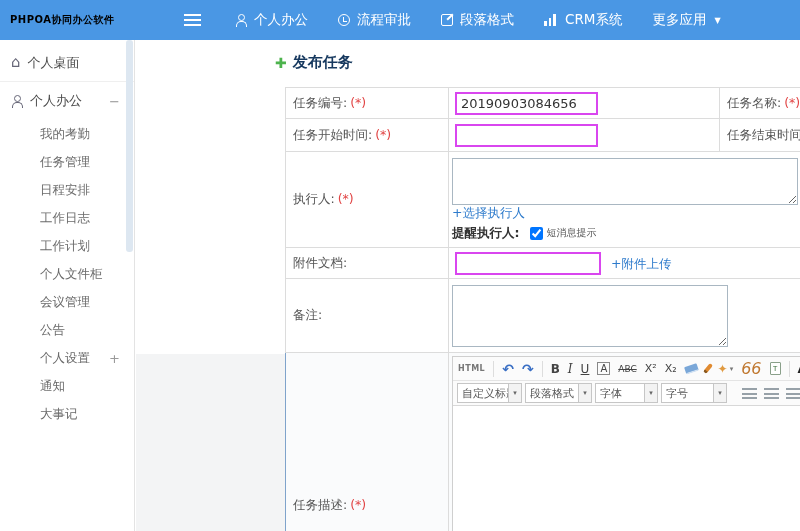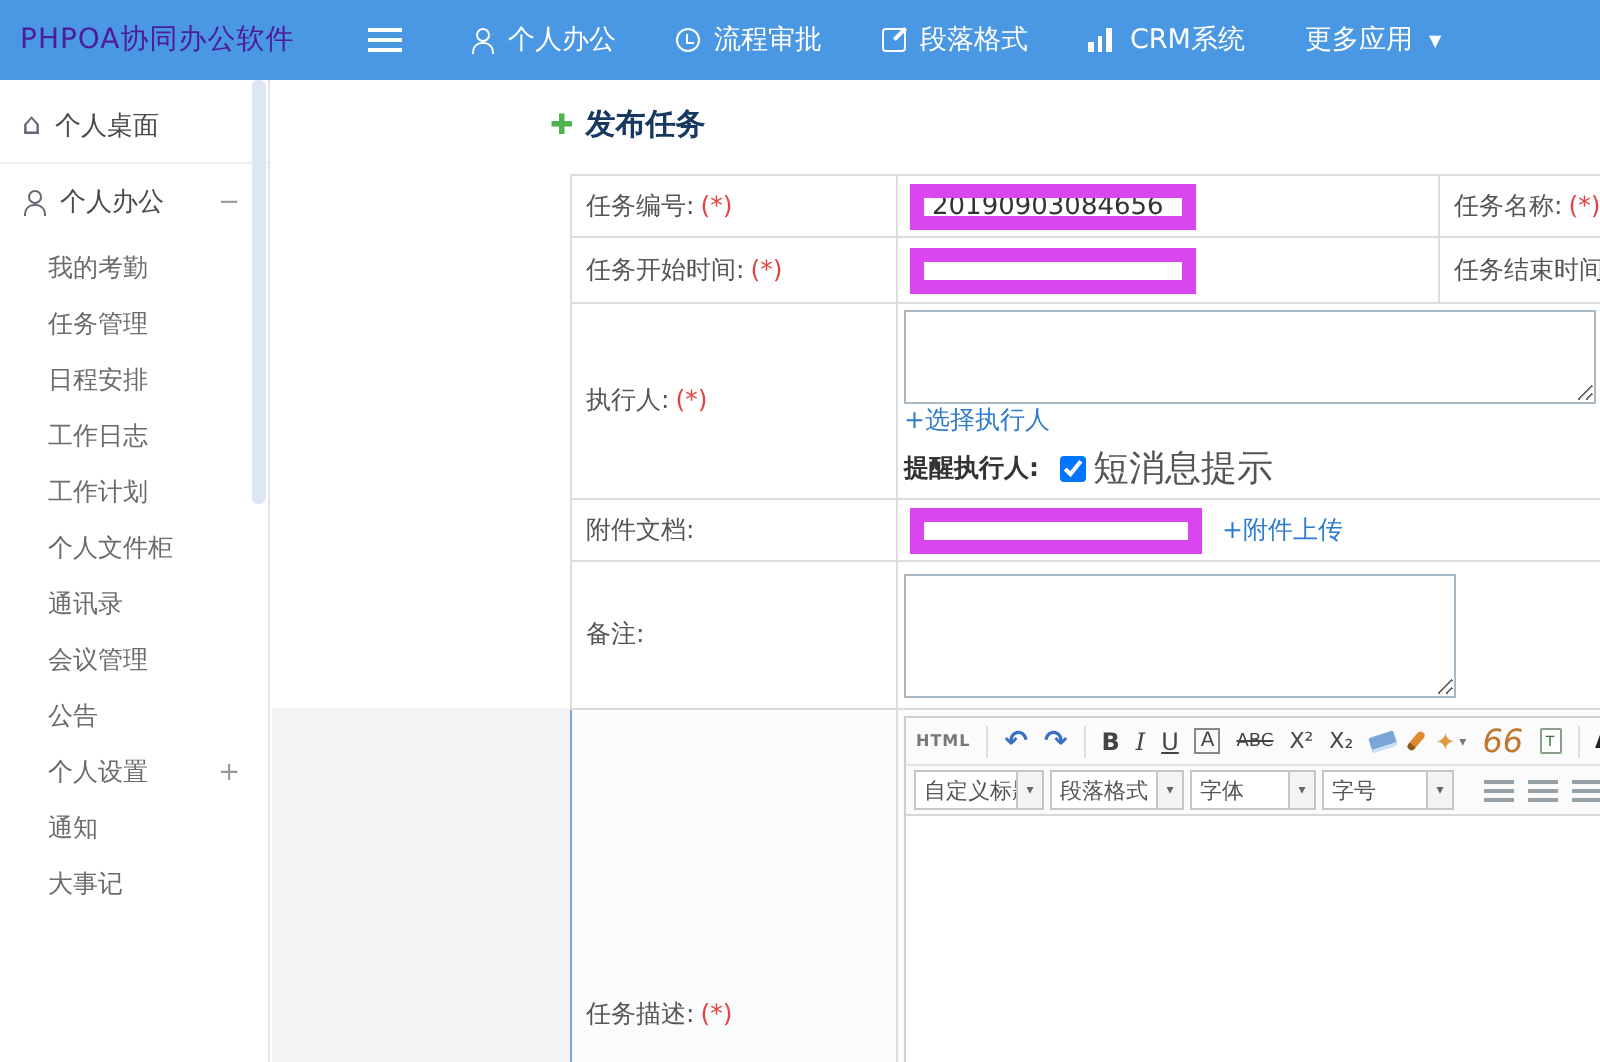--- a/index.html
+++ b/index.html
@@ -1,20 +1,20 @@
 <!DOCTYPE html>
 <html><head>
 <meta charset="utf-8">
 <style>
   * { margin:0; padding:0; box-sizing:border-box; }
   html,body { width:800px; height:531px; overflow:hidden; font-family:"DejaVu Sans","Liberation Sans",sans-serif; background:#fff; }
 
   
   .header { position:absolute; left:0; top:0; width:800px; height:40px; background:#4a97e4; display:flex; align-items:center; z-index:30; }
-  .logo { color:#4c1d95; font-size:14px; font-weight:normal; padding-left:10px; width:180px; letter-spacing:0.5px; }
+  .logo { color:#000000; font-size:10px; font-weight:bold; padding-left:10px; width:180px; letter-spacing:0.5px; }
   .hamburger { width:17px; height:12px; margin-left:4px; background:repeating-linear-gradient(to bottom,#fff 0 2px,rgba(0,0,0,0) 2px 5px); cursor:pointer; }
   .topnav { display:flex; align-items:center; margin-left:34px; }
   .topnav .nav-item { display:flex; align-items:center; color:#fff; font-size:13.5px; margin-right:30px; cursor:pointer; }
   .topnav .nav-item .nic { margin-right:7px; }
   .i-person { position:relative; width:12px; height:13px; display:inline-block; }
   .i-person::before { content:""; position:absolute; left:3px; top:0; width:5px; height:5px; border:1.4px solid #fff; border-radius:50%; }
   .i-person::after { content:""; position:absolute; left:1px; bottom:0; width:9px; height:5px; border:1.4px solid #fff; border-bottom:none; border-radius:5px 5px 0 0; }
   .i-clock { position:relative; width:12px; height:12px; display:inline-block; border:1.4px solid #fff; border-radius:50%; }
   .i-clock::before { content:""; position:absolute; left:4px; top:2px; width:3px; height:4px; border-left:1.4px solid #fff; border-bottom:1.4px solid #fff; }
   .i-edit { position:relative; width:12px; height:12px; display:inline-block; border:1.4px solid #fff; border-radius:2px; }
@@ -24,46 +24,46 @@
   .i-chart b:nth-child(1){height:5px;} .i-chart b:nth-child(2){height:8px;} .i-chart b:nth-child(3){height:12px;}
   .nav-caret { font-size:8px; margin-left:8px; color:#fff; }
 
   
   .sidebar { position:absolute; left:0; top:40px; width:135px; height:491px; background:#fff; border-right:1px solid #e3e3e3; z-index:20; padding-top:4px; }
   .side-scroll { position:absolute; right:1px; top:0; width:7px; height:212px; background:#dde7f1; border-radius:3px; }
   .side-item { position:relative; display:flex; align-items:center; font-size:13px; color:#4a4a4a; cursor:pointer; }
   .side-item.lvl0 { height:38px; padding-left:11px; }
   .side-item.lvl0 .s-label { margin-left:7px; }
   .side-item.first { border-bottom:1px solid #efefef; }
-  .side-item.lvl1 { height:28px; padding-left:24px; color:#6b6b6b; font-size:12.5px; }
+  .side-item.lvl1 { height:28px; padding-left:40px; color:#6b6b6b; font-size:12.5px; }
   .side-toggle { position:absolute; right:14px; color:#999; font-size:13px; }
   .i-home { font-size:15px; color:#667; line-height:1; }
   .i-person-g { position:relative; width:12px; height:13px; display:inline-block; }
   .i-person-g::before { content:""; position:absolute; left:3px; top:0; width:5px; height:5px; border:1.3px solid #667; border-radius:50%; }
   .i-person-g::after { content:""; position:absolute; left:1px; bottom:0; width:9px; height:5px; border:1.3px solid #667; border-bottom:none; border-radius:5px 5px 0 0; }
 
   
   .main { position:absolute; left:136px; top:40px; width:664px; height:491px; background:#f3f4f5; overflow:hidden; }
   .white-band { position:absolute; left:0; top:0; width:664px; height:314px; background:#fff; }
   .page-title { position:absolute; left:139px; top:13px; display:flex; align-items:center; }
   .i-plus-green { color:#4db34d; font-size:14px; font-weight:bold; margin-right:6px; }
   .title-text { font-size:15px; font-weight:bold; color:#17395f; }
 
   table.form { position:absolute; left:149px; top:47px; width:1100px; border-collapse:collapse; table-layout:fixed; }
   table.form td { border:1px solid #dcdcdc; font-size:12.5px; color:#555; vertical-align:middle; }
   td.lbl { padding-left:7px; }
   .req { color:#e14444; margin-left:3px; }
-  .txt-input { height:23px; border:7px solid #d946ef; margin-left:3px; font-size:13px; color:#333; padding:0 4px; font-family:"DejaVu Sans",sans-serif; }
+  .txt-input { height:23px; border:2px solid #d946ef; margin-left:3px; font-size:13px; color:#333; padding:0 4px; font-family:"DejaVu Sans",sans-serif; }
   .cell-pad { padding:3px 0 3px 3px; }
   textarea { border:1px solid #a9b7c2; resize:both; font-family:"DejaVu Sans",sans-serif; font-size:12px; color:#333; }
   a.blue-link { color:#2e7bcc; font-size:12.5px; text-decoration:none; cursor:pointer; }
   .remind-row { display:flex; align-items:center; margin-top:3px; }
   .remind-lbl { font-weight:bold; color:#333; font-size:12.5px; }
   .remind-row input { margin:0 4px 0 10px; }
-  .sms-lbl { font-size:18px; color:#555; }
+  .sms-lbl { font-size:10px; color:#555; }
   .desc-row td { background:#fafbfc; }
   .desc-row td.lbl { border-left:1px solid #7fa3cb; }
 
   
   .editor { width:600px; border:1px solid #cfcfcf; background:#fff; }
   .tb-row1 { display:flex; align-items:center; height:24px; background:#fbfbfb; border-bottom:1px solid #e4e4e4; padding-left:5px; }
   .tb-row1 > * { margin-right:8px; flex:none; }
   .tb-sep { width:1px; height:16px; background:#ddd; }
   .tb-btn { display:inline-flex; align-items:center; justify-content:center; height:18px; cursor:pointer; color:#444; font-size:12px; }
   .b-html { font-size:8px; font-weight:bold; color:#777; letter-spacing:0.5px; }
@@ -145,23 +145,20 @@
   <div class="side-item lvl1">
       <span>工作日志</span>
     </div>
   <div class="side-item lvl1">
       <span>工作计划</span>
     </div>
   <div class="side-item lvl1">
       <span>个人文件柜</span>
     </div>
   <div class="side-item lvl1">
-      <span>通讯录</span>
-    </div>
-  <div class="side-item lvl1">
       <span>会议管理</span>
     </div>
   <div class="side-item lvl1">
       <span>公告</span>
     </div>
   <div class="side-item lvl1">
     <span>个人设置</span>
     <span class="side-toggle">+</span>
   </div>
   <div class="side-item lvl1">

